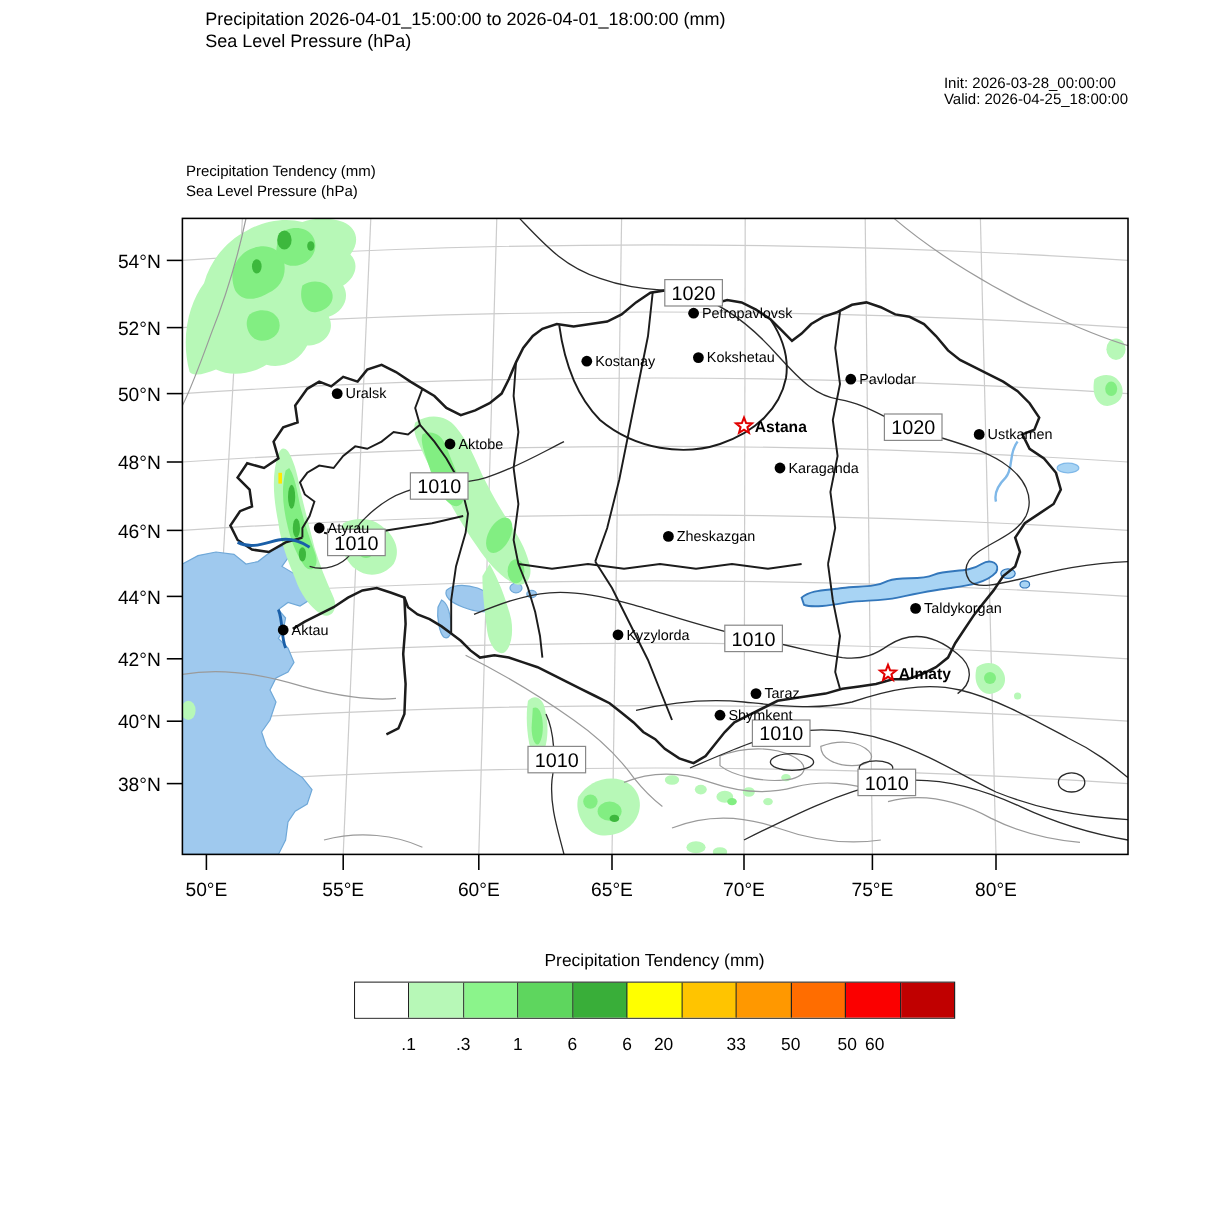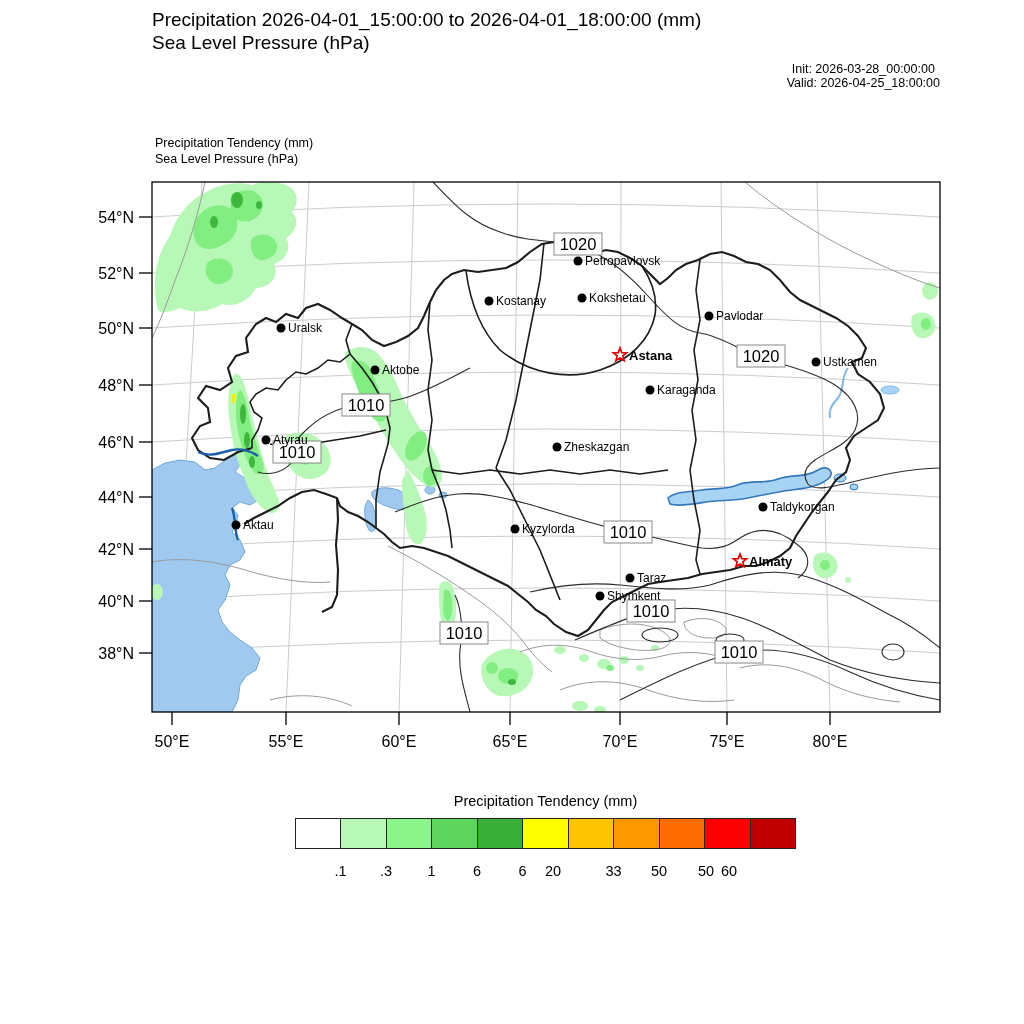--- a/index.html
+++ b/index.html
@@ -1,21 +1,21 @@
 <!DOCTYPE html>
 <html><head>
 <meta charset="utf-8">
 <style>
   html,body{margin:0;padding:0;background:#fff;}
   body{width:1024px;height:1024px;position:relative;font-family:"Liberation Sans",sans-serif;color:#000;overflow:hidden;}
   .abs{position:absolute;}
   #title-block{left:152px;top:8px;line-height:1.22;}
   #title-line1{font-size:21px;}
-  #title-line2,#title-line3{font-size:19px;}
-  #initvalid{right:84px;top:62px;text-align:center;font-size:12.5px;line-height:1.15;}
+  #title-line2,#title-line3{font-size:15px;margin-left:19px;}
+  #initvalid{right:84px;top:62px;text-align:left;font-size:12.5px;line-height:1.15;}
   #overlay-labels{left:155px;top:136px;font-size:12.5px;line-height:1.25;}
   #map-svg{left:0;top:0;}
   
   #legend{left:295px;top:793px;width:501px;}
   #legend-title{text-align:center;font-size:14.5px;margin-bottom:9px;}
   #legend-bar{display:flex;height:29px;border:1px solid #222;}
   #legend-bar .swatch{flex:1 1 0;border-right:1px solid #222;}
   #legend-bar .swatch:last-child{border-right:none;}
   #legend-values{position:relative;height:20px;margin-top:14px;font-size:14.5px;}
   #legend-values span{position:absolute;transform:translateX(-50%);}

